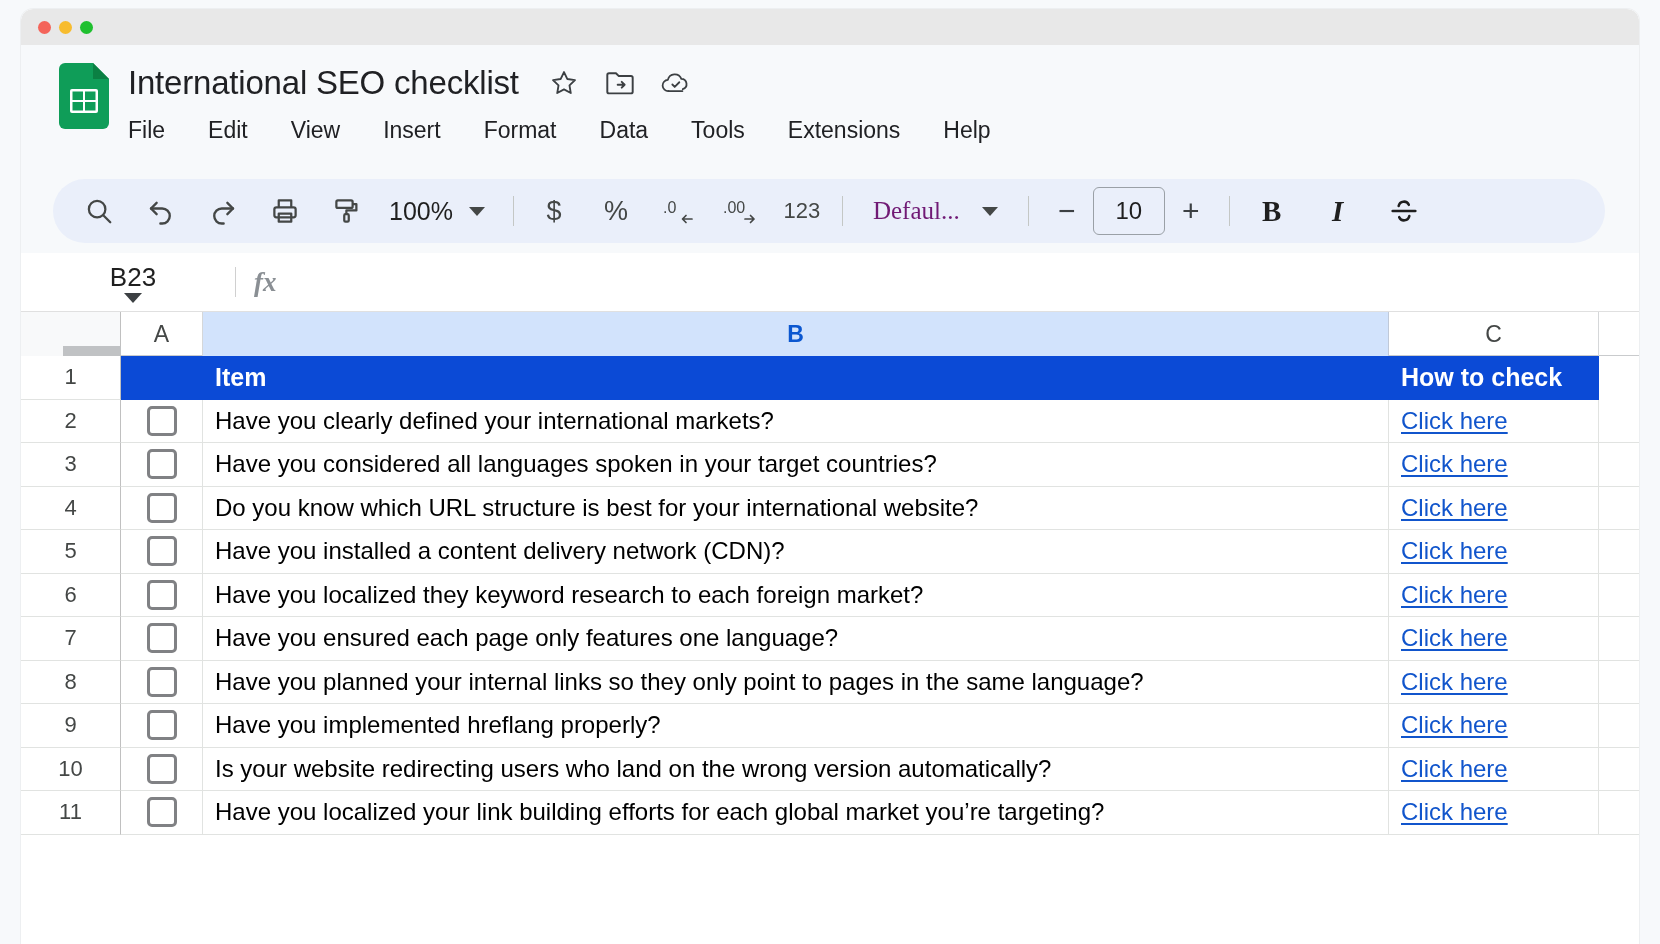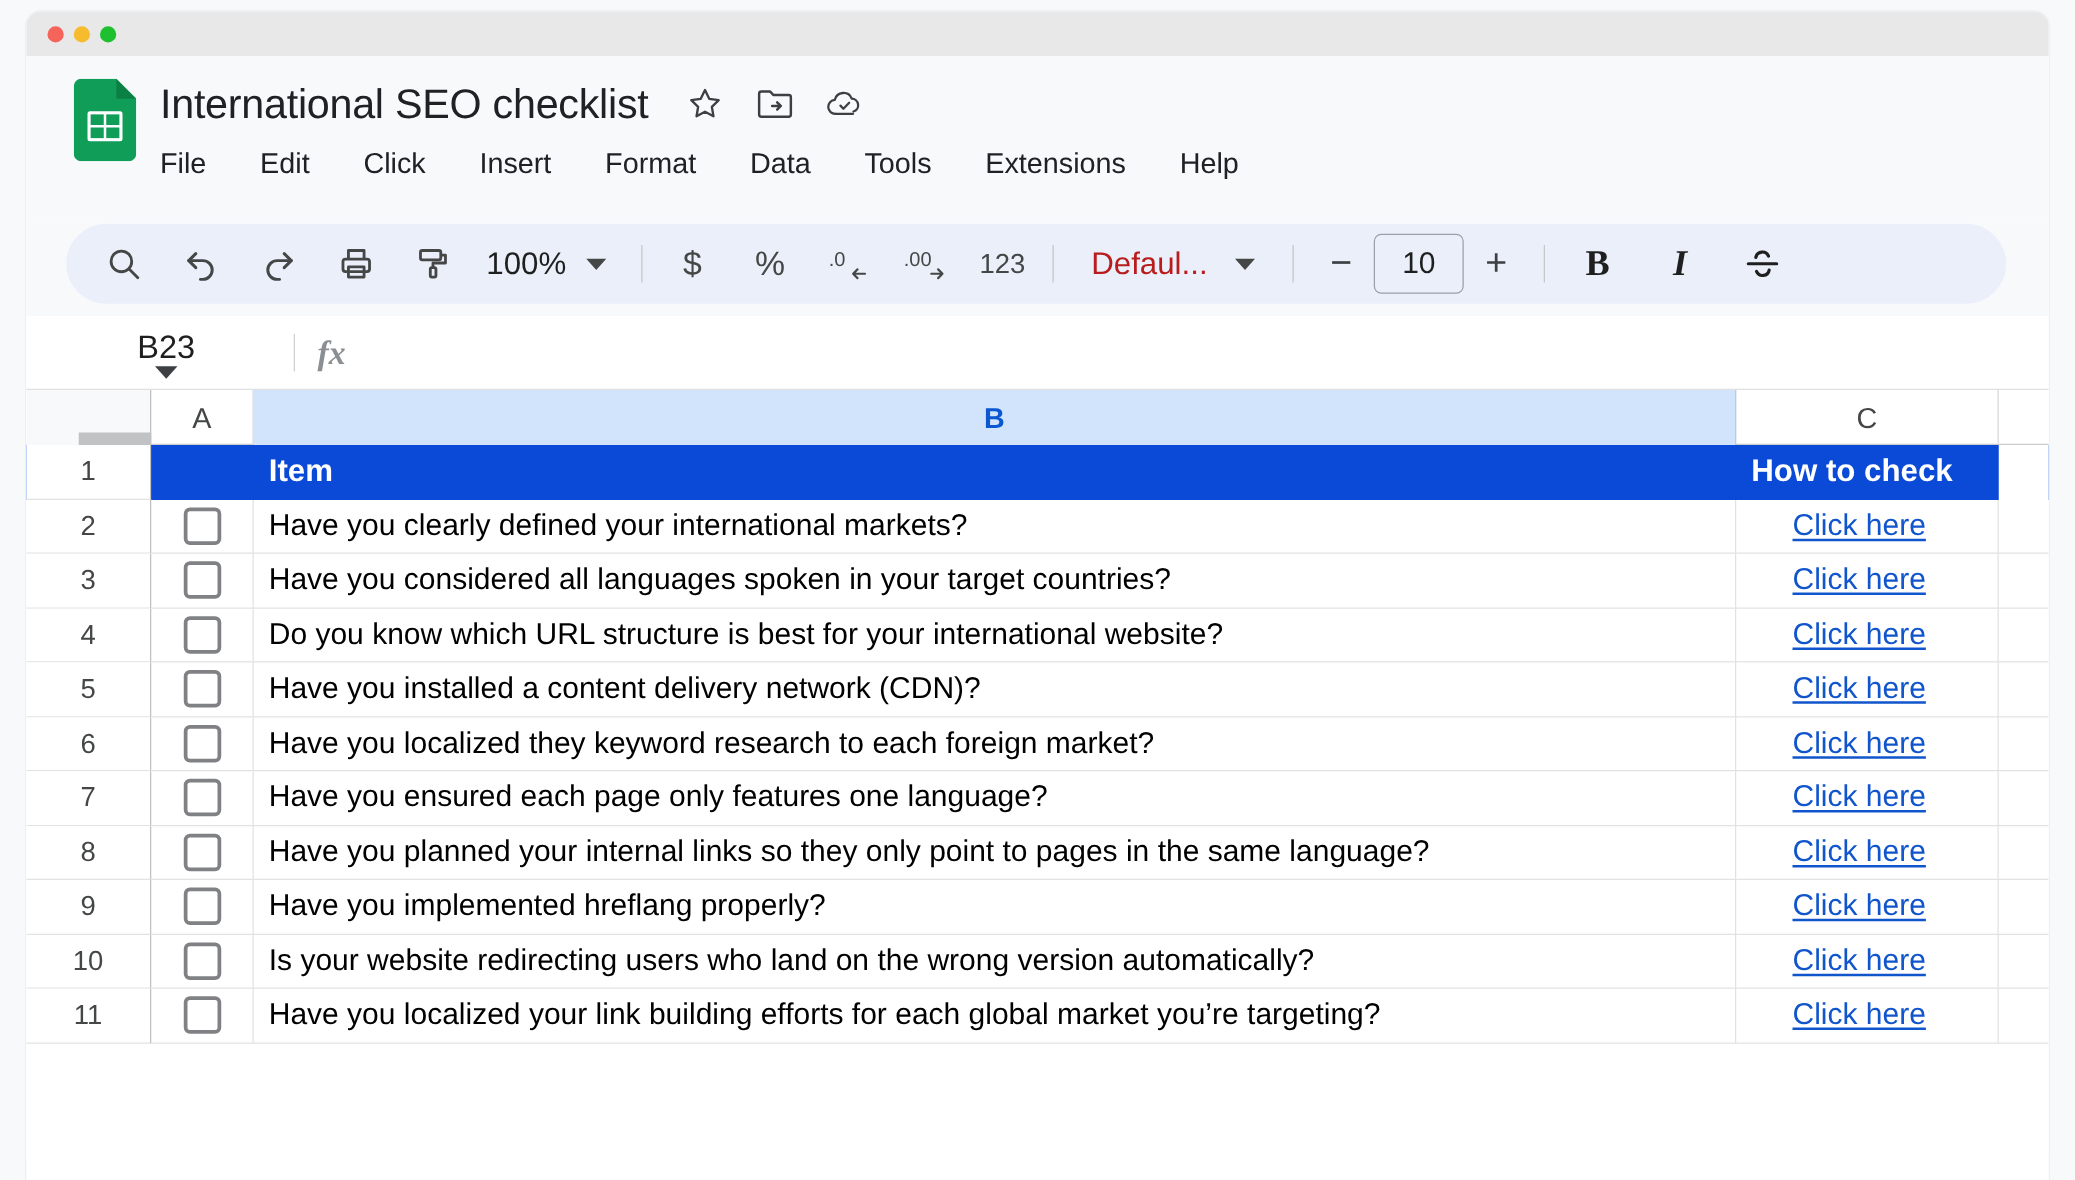--- a/index.html
+++ b/index.html
@@ -166,22 +166,22 @@
     color: #444746;
     display:flex; align-items:center; justify-content:center;
     min-width: 48px; height: 48px; cursor: pointer;
     font-family: "Liberation Sans", sans-serif;
   }
   .font-ctl {
     display:flex; align-items:center; gap: 22px;
     padding: 0 14px; cursor: pointer;
   }
   .font-name {
-    font-size: 25px; color:#b91c1c;
-    font-family: Liberation Sans, sans-serif;
+    font-size: 25px; color:#701a75;
+    font-family: Liberation Serif, serif;
   }
   .size-ctl { display:flex; align-items:center; gap: 4px; }
   .sz-btn {
     width: 44px; height: 44px; display:flex; align-items:center;
     justify-content:center; font-size: 30px; color:#3c4043; cursor:pointer;
     font-family: "Liberation Sans", sans-serif;
   }
   .sz-box {
     width: 70px; height: 46px; border: 1.6px solid #9aa0a6;
     border-radius: 6px; display:flex; align-items:center;
@@ -334,21 +334,20 @@
     cursor: pointer;
   }
 
   .link {
     color: #1155cc;
     text-decoration: underline;
     text-underline-offset: 3px;
     font-size: 24px;
     cursor: pointer;
     font-family: "Liberation Sans", sans-serif;
-    margin-left: 33px;
   }
 </style>
 </head>
 <body>
 
 <div id="app">
   <div class="window">
 
     <div class="titlebar">
       <span class="dot red"></span>
@@ -391,21 +390,21 @@
                   <path d="M7 18.5h13"></path>
                   <path d="M10.6 12.4l2.2 2.3 4.3-4.4"></path>
                 </svg>
               </span>
             </span>
           </div>
 
           <div class="menubar">
             <span class="menu-item">File</span>
             <span class="menu-item">Edit</span>
-            <span class="menu-item">Click</span>
+            <span class="menu-item">View</span>
             <span class="menu-item">Insert</span>
             <span class="menu-item">Format</span>
             <span class="menu-item">Data</span>
             <span class="menu-item">Tools</span>
             <span class="menu-item">Extensions</span>
             <span class="menu-item">Help</span>
           </div>
         </div>
       </div>
     </div>

